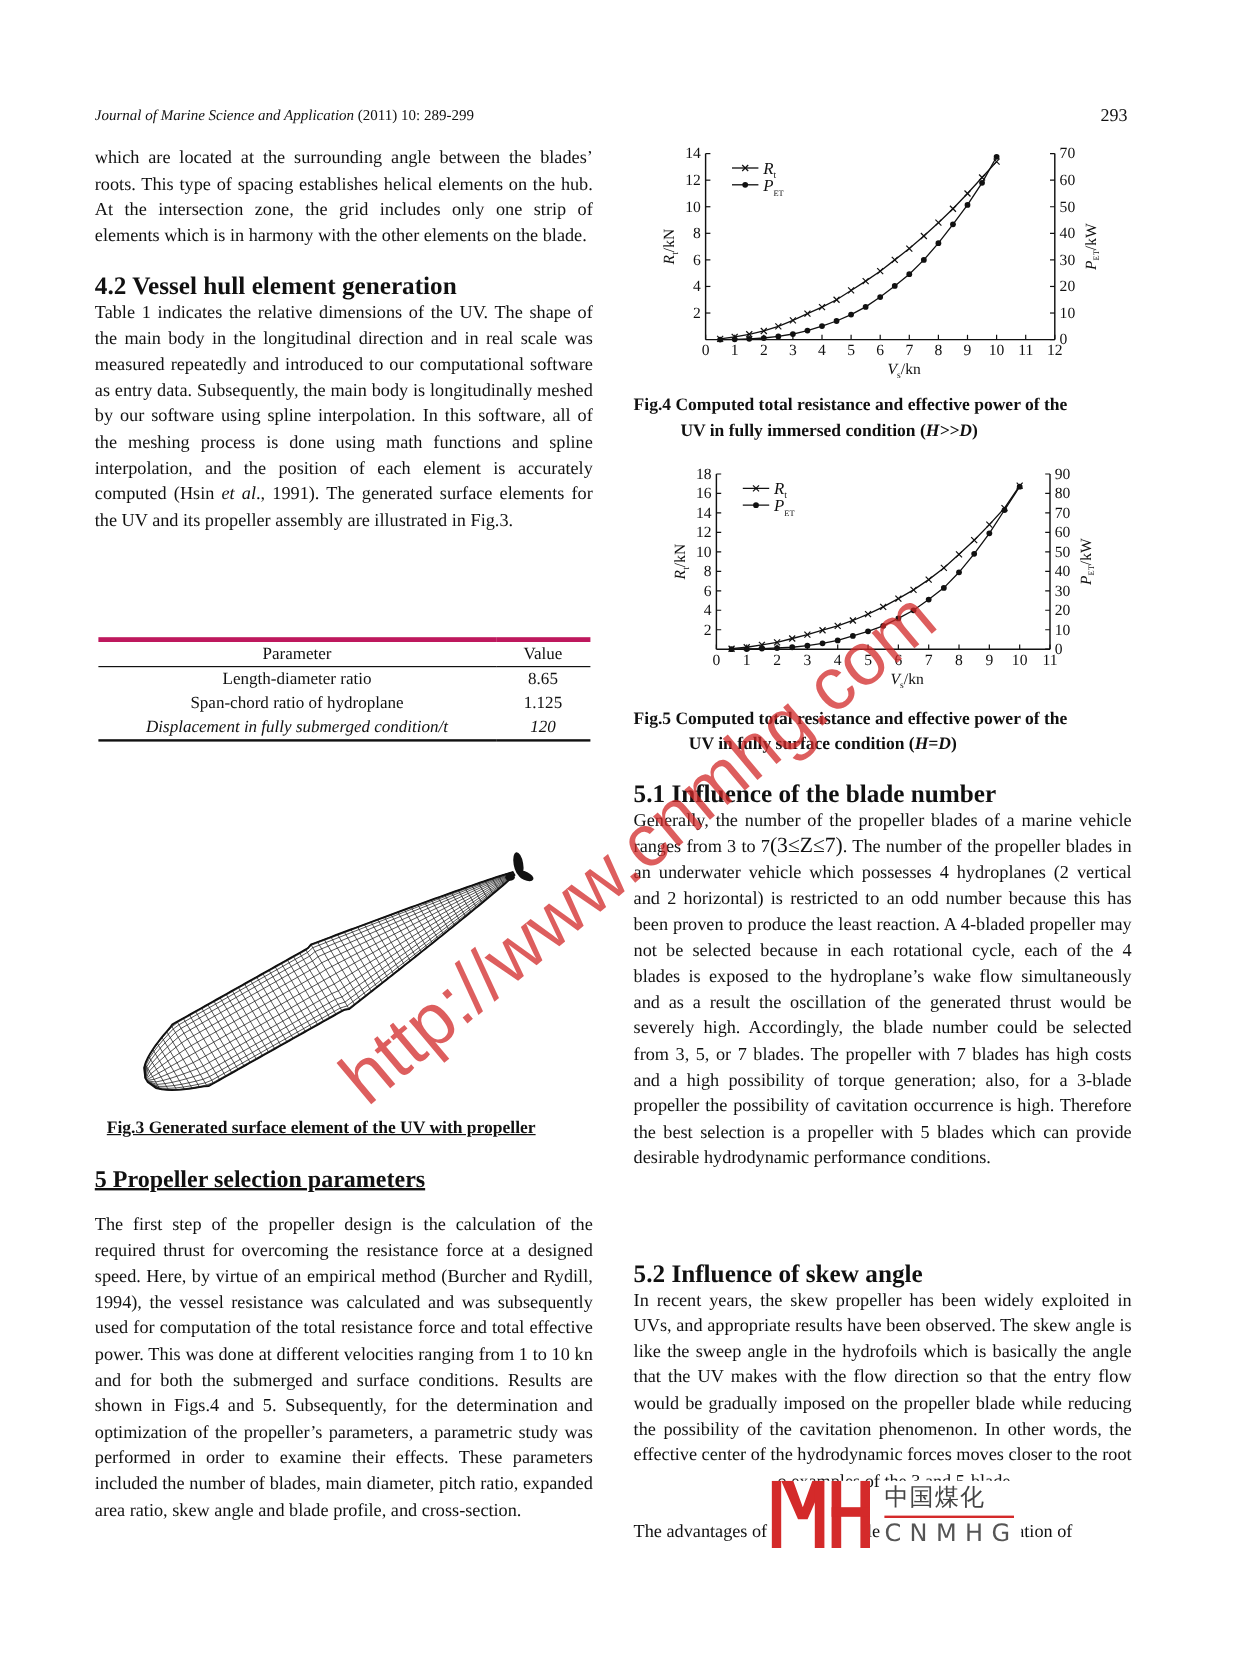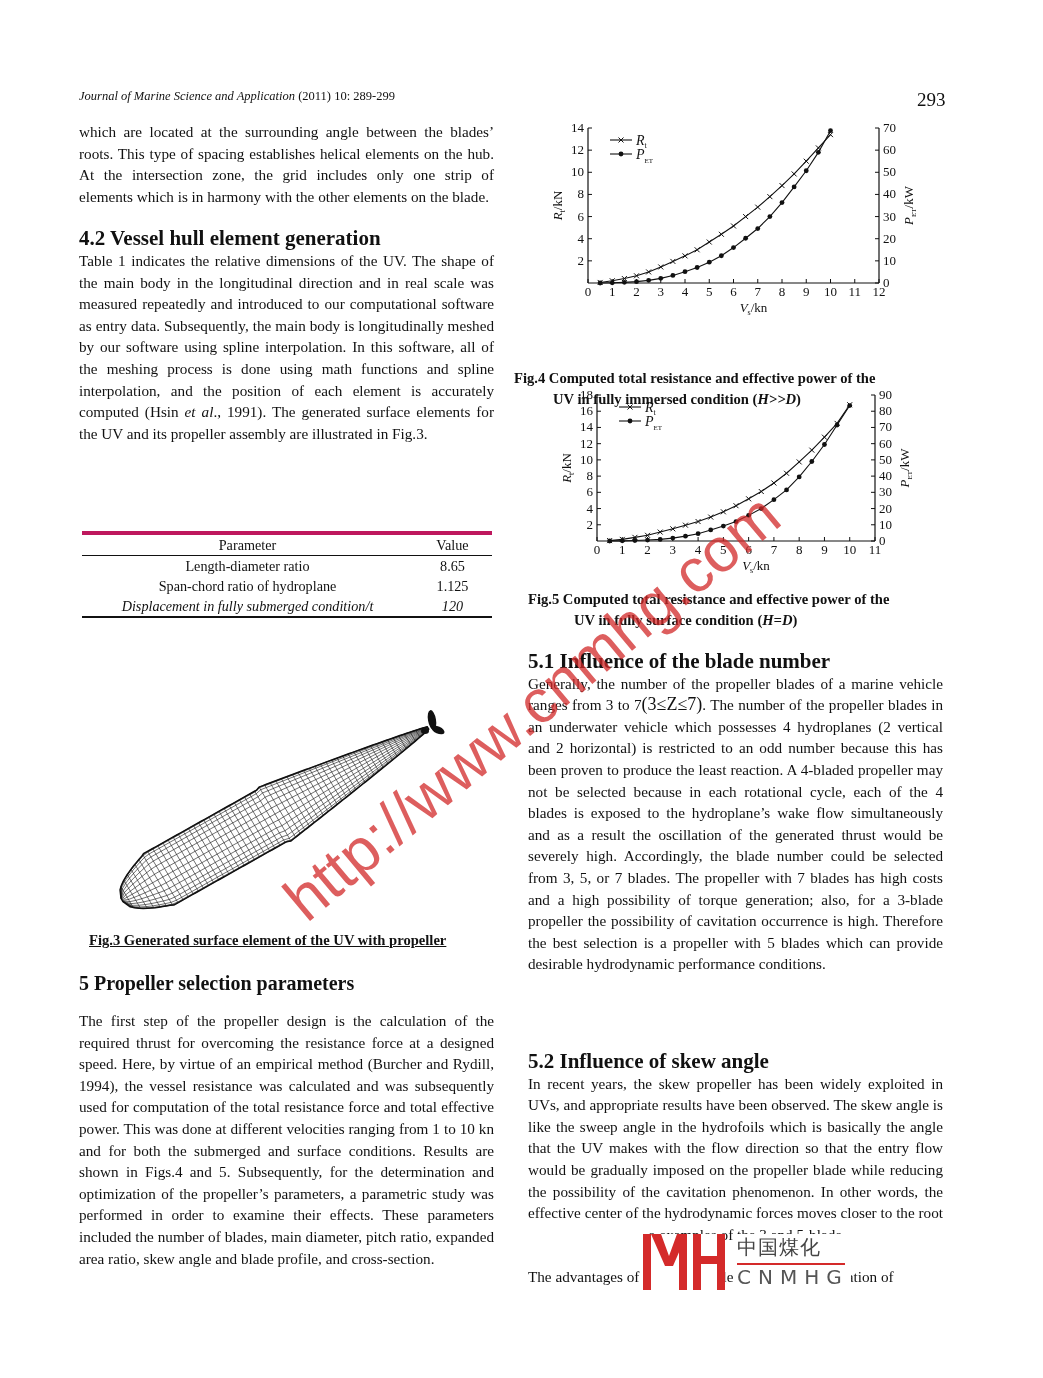--- a/index.html
+++ b/index.html
@@ -1,20 +1,20 @@
 <!DOCTYPE html>
 <html><head>
 <meta charset="utf-8">
 <style>
   html, body { margin:0; padding:0; background:#fff; }
   body { width:1043px; height:1378px; position:relative; overflow:hidden; font-family:"Liberation Serif", serif; color:#111; }
   .abs { position:absolute; }
   .hdr-journal { left:79px; top:89px; font-size:12.5px; }
   .hdr-journal i { font-style:italic; }
-  .hdr-page { left:917px; top:89px; font-size:19px; }
+  .hdr-page { left:917px; top:89px; font-size:15px; }
   .col { position:absolute; width:415px; font-size:15.2px; line-height:21.6px; text-align:justify; }
   .col p { margin:0; text-align:justify; text-align-last:left; }
   .h3 { font-weight:bold; font-size:21px; margin:0; }
   .h2 { font-weight:bold; font-size:20px; }
   .caption { font-weight:bold; font-size:14.6px; line-height:21px; }
   table.t1 { border-collapse:collapse; width:410px; font-size:14.2px; }
   table.t1 th, table.t1 td { padding:0 6px; line-height:20px; text-align:center; font-weight:normal; }
   table.t1 thead tr { border-top:4px solid #be185d; border-bottom:1.5px solid #111; }
   table.t1 tbody tr:last-child { border-bottom:2px solid #111;font-style:italic; }
   svg text { font-family:"Liberation Serif", serif; }
@@ -138,21 +138,21 @@
       <line x1="314.3464295518274" y1="33.311300798737776" x2="311.45357044817257" y2="28.422032534595576" stroke="#111" stroke-width="0.6"></line>
     </g>
     <g>
       <ellipse cx="322" cy="20" rx="4" ry="10" fill="#111" transform="rotate(-10 322 20)"></ellipse>
       <ellipse cx="328" cy="30" rx="7" ry="3.5" fill="#111" transform="rotate(25 328 30)"></ellipse>
       <ellipse cx="315" cy="31" rx="4" ry="3" fill="#111"></ellipse>
     </g>
   </svg>
 <div class="abs caption" style="left:89px; top:930px; width:420px;text-decoration:underline;">Fig.3 Generated surface element of the UV with propeller</div>
 
-<div class="abs h2" style="left:79px; top:972px;">5 Propeller selection parameters</div>
+<div class="abs h2" style="left:79px; top:972px;text-decoration:underline;">5 Propeller selection parameters</div>
 <div class="col" style="left:79px; top:1010px;">
   <p>The first step of the propeller design is the calculation of the required thrust for overcoming the resistance force at a designed speed. Here, by virtue of an empirical method (Burcher and Rydill, 1994), the vessel resistance was calculated and was subsequently used for computation of the total resistance force and total effective power. This was done at different velocities ranging from 1 to 10 kn and for both the submerged and surface conditions. Results are shown in Figs.4 and 5. Subsequently, for the determination and optimization of the propeller’s parameters, a parametric study was performed in order to examine their effects. These parameters included the number of blades, main diameter, pitch ratio, expanded area ratio, skew angle and blade profile, and cross-section.</p>
 </div>
 
 <svg class="abs" style="left:545px; top:115px;" width="380" height="210" id="fig4svg">
     <line x1="43" y1="168" x2="334" y2="168" stroke="#111" stroke-width="1.2" fill="none"></line>
     <line x1="43" y1="13" x2="43" y2="168" stroke="#111" stroke-width="1.2" fill="none"></line>
     <line x1="334" y1="13" x2="334" y2="168" stroke="#111" stroke-width="1.2" fill="none"></line>
     <line x1="43" y1="168" x2="43" y2="164" stroke="#111" stroke-width="1"></line>
     <text x="43" y="181" font-size="13" text-anchor="middle" fill="#111">0</text>
@@ -320,21 +320,21 @@
       <line x1="73.5" y1="22.5" x2="78.5" y2="27.5" stroke="#111" stroke-width="1"></line>
       <line x1="73.5" y1="27.5" x2="78.5" y2="22.5" stroke="#111" stroke-width="1"></line>
       <text x="91" y="30" font-size="14" fill="#111"><tspan font-style="italic">R</tspan><tspan font-size="8" dy="3">t</tspan></text>
     </g>
     <g>
       <line x1="65" y1="39" x2="87" y2="39" stroke="#111" stroke-width="1.1"></line>
       <circle cx="76" cy="39" r="2.4" fill="#111"></circle>
       <text x="91" y="44" font-size="14" fill="#111"><tspan font-style="italic">P</tspan><tspan font-size="7" dy="4">ET</tspan></text>
     </g>
   </svg>
-<div class="abs caption" style="left:514px; top:328px; width:420px;margin-top:40px;">
+<div class="abs caption" style="left:528px; top:328px; width:420px;">
   <div>Fig.4 Computed total resistance and effective power of the</div>
   <div style="padding-left:39px;"><span>UV in fully immersed condition (</span><i>H&gt;&gt;D</i><span>)</span></div>
 </div>
 
 <svg class="abs" style="left:545px; top:383px;" width="380" height="200" id="fig5svg">
     <line x1="52" y1="158" x2="330" y2="158" stroke="#111" stroke-width="1.2" fill="none"></line>
     <line x1="52" y1="12" x2="52" y2="158" stroke="#111" stroke-width="1.2" fill="none"></line>
     <line x1="330" y1="12" x2="330" y2="158" stroke="#111" stroke-width="1.2" fill="none"></line>
     <line x1="52" y1="158" x2="52" y2="154" stroke="#111" stroke-width="1"></line>
     <text x="52" y="171" font-size="13" text-anchor="middle" fill="#111">0</text>

